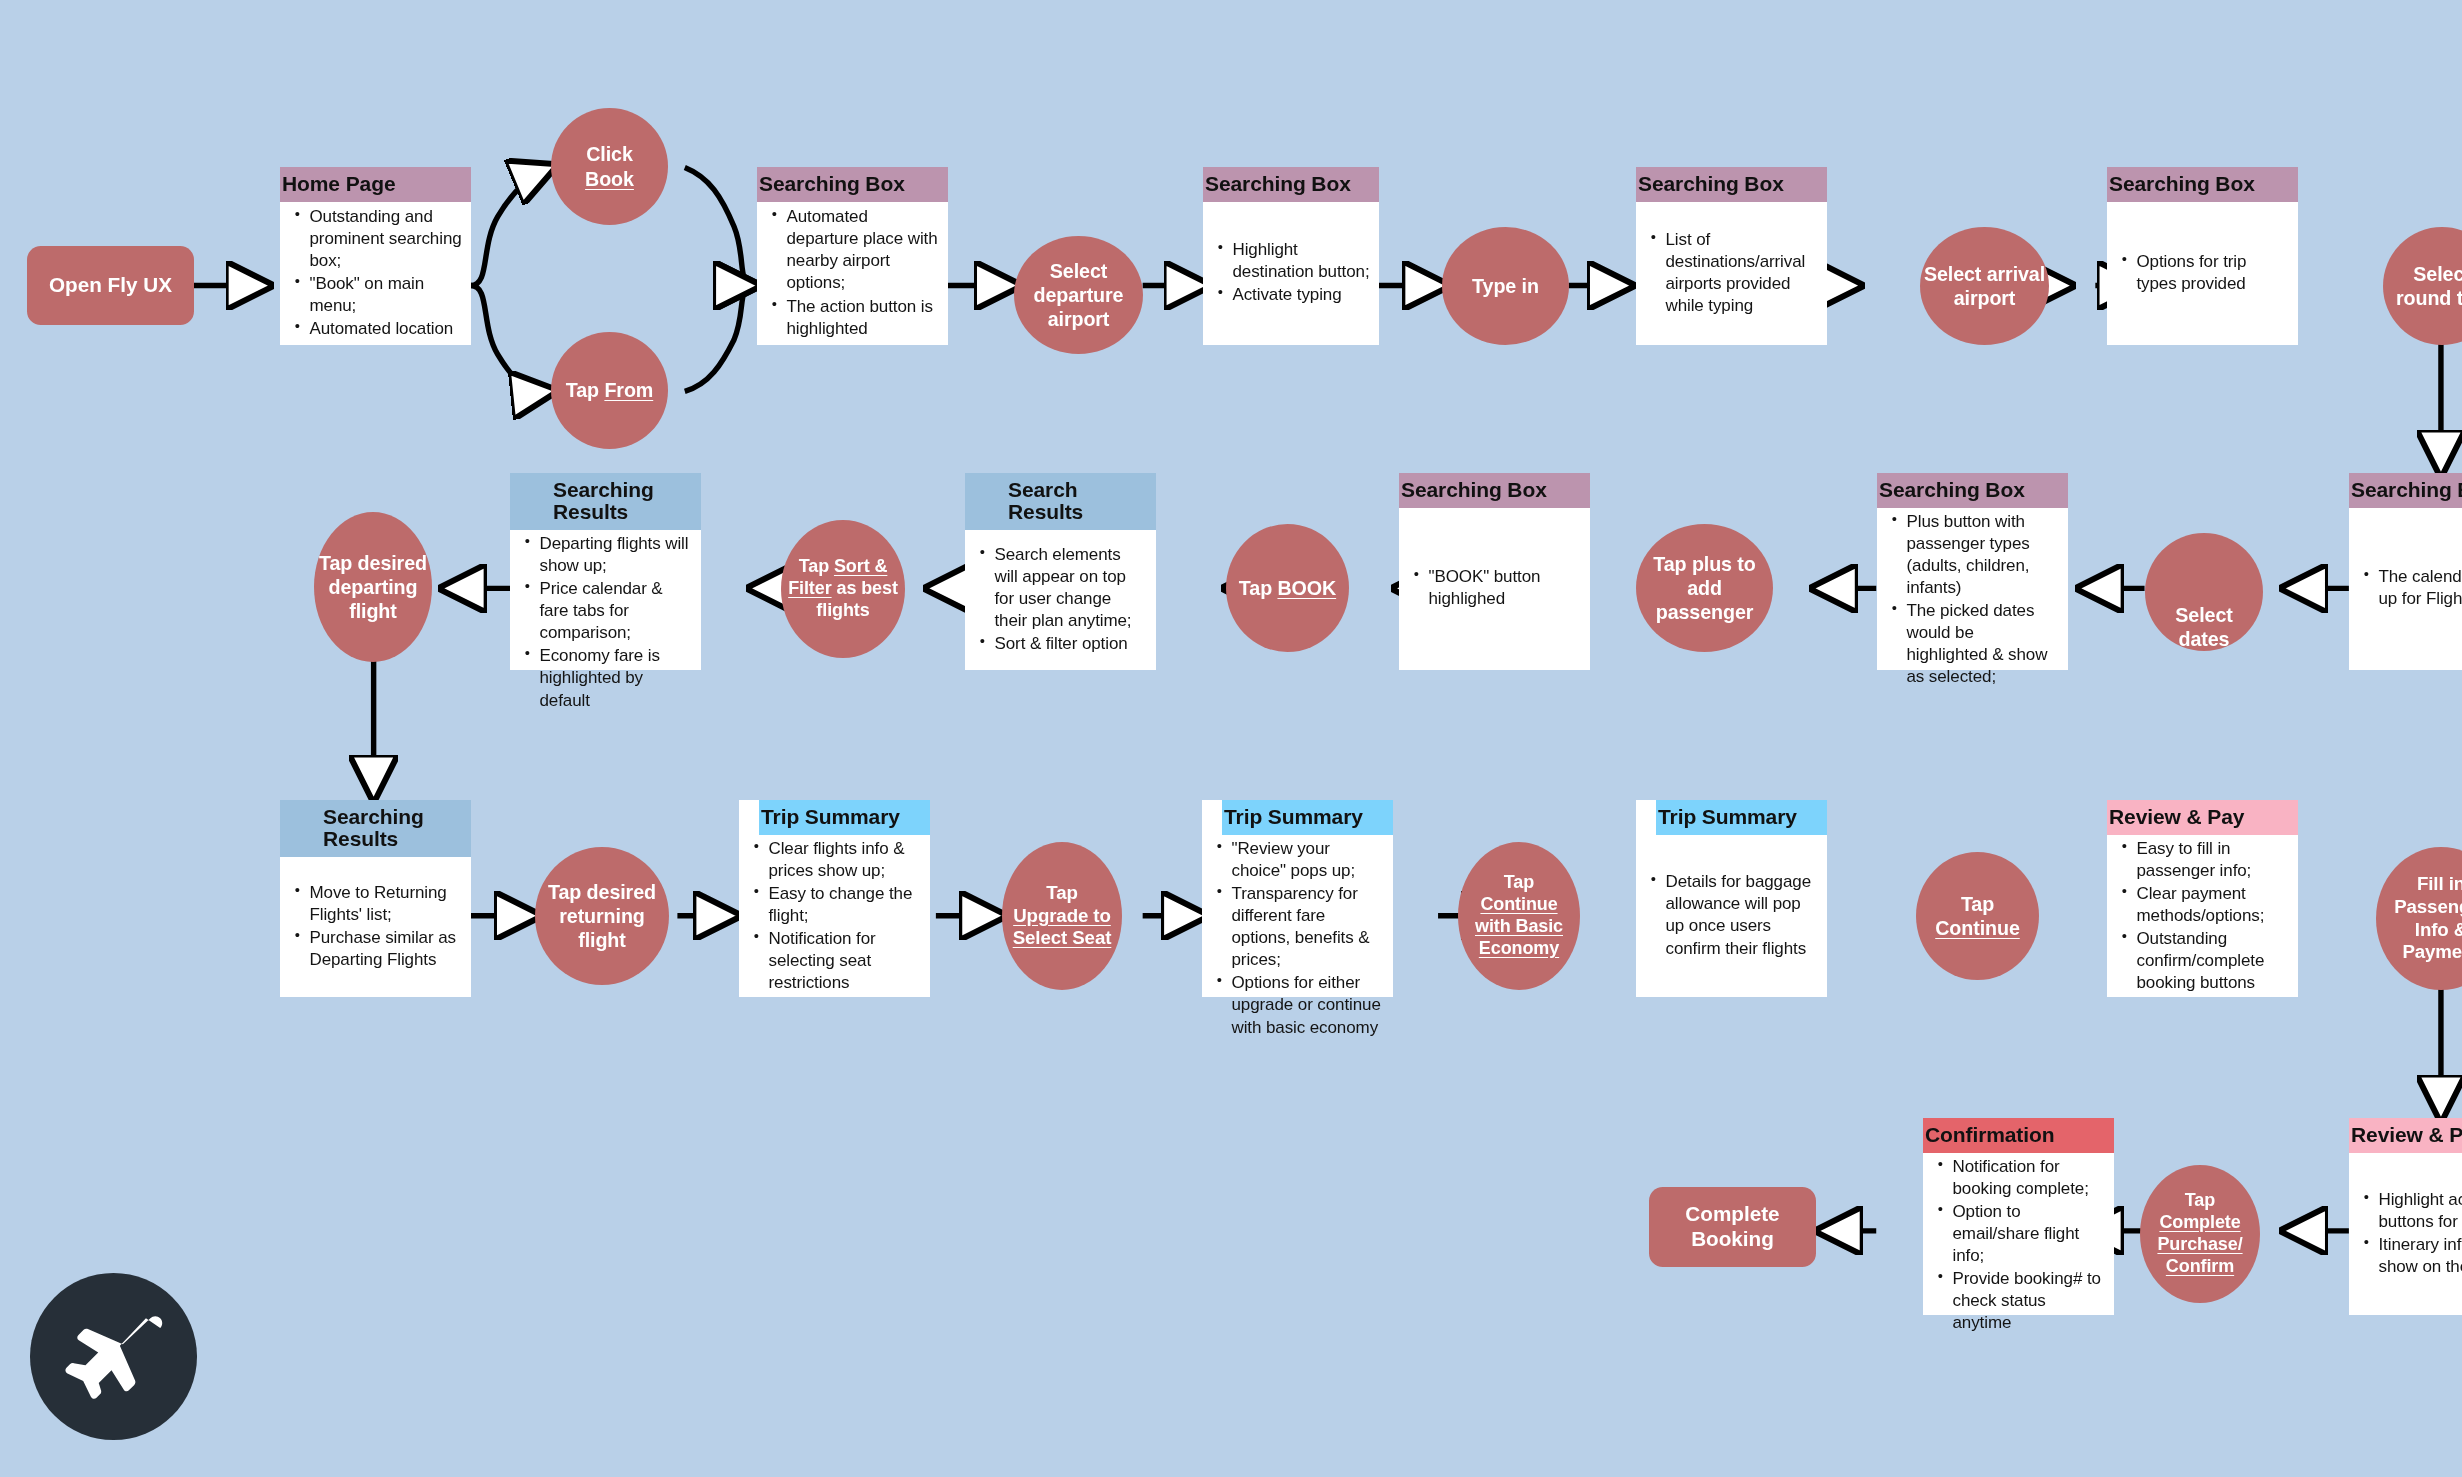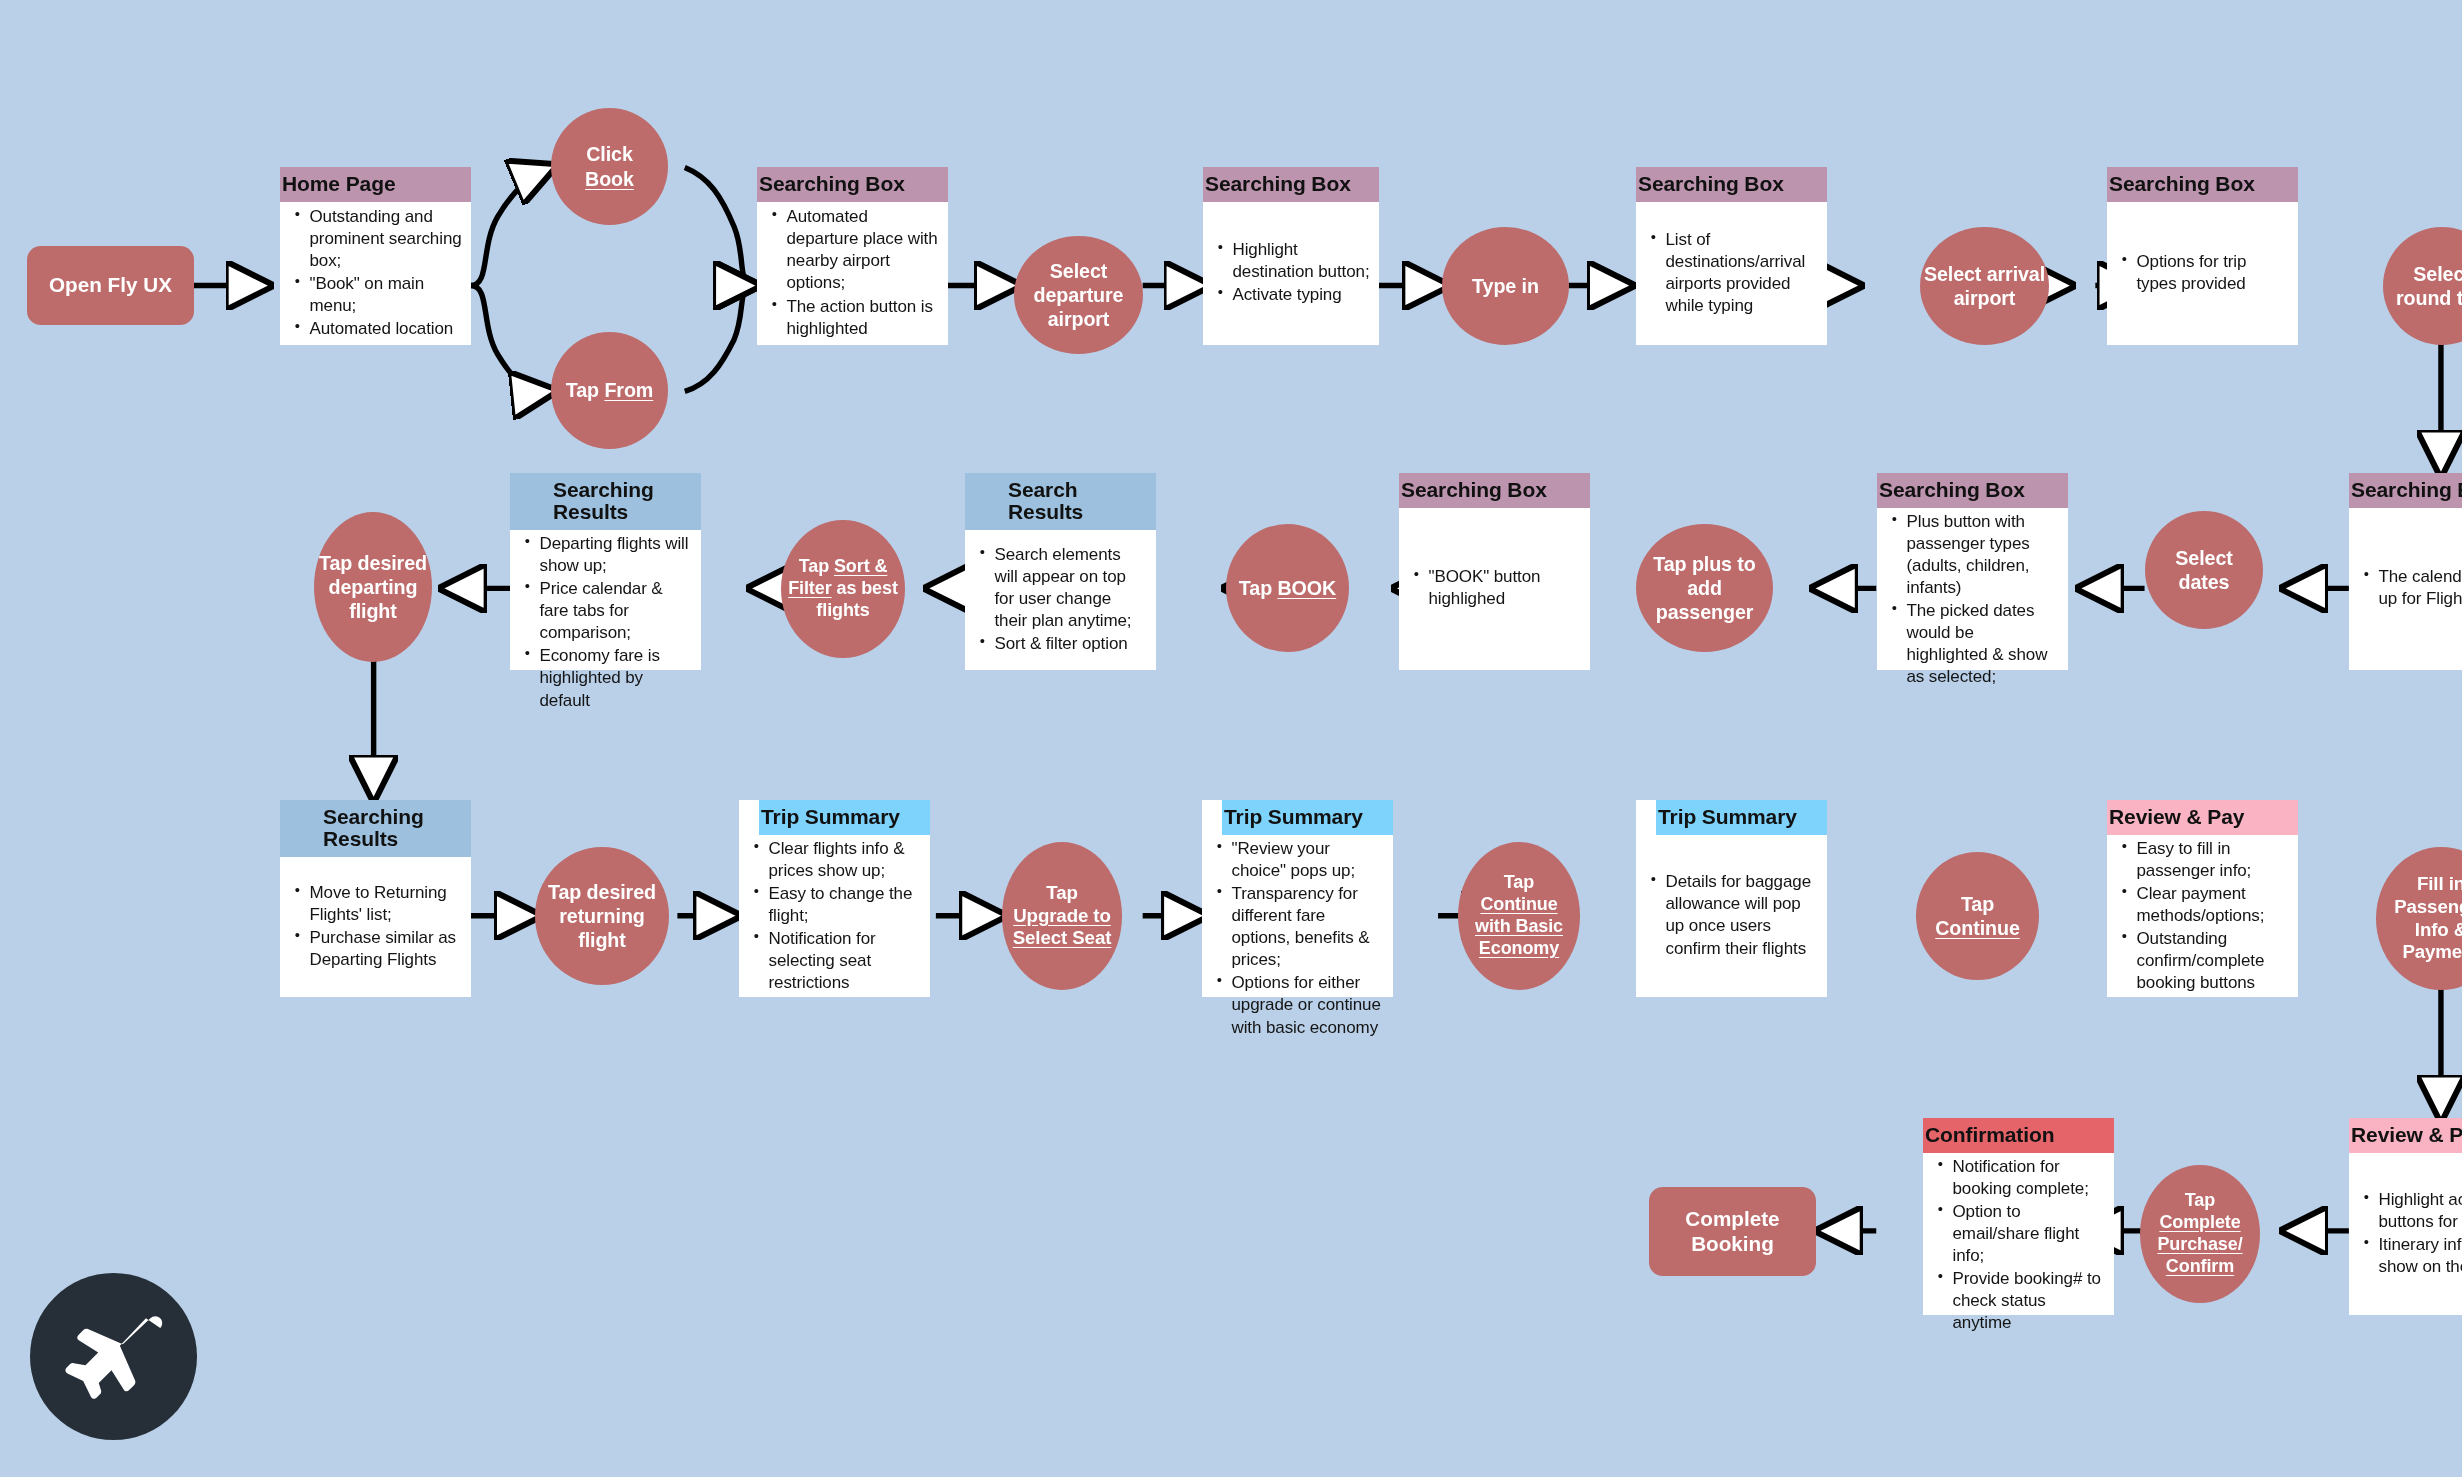--- a/index.html
+++ b/index.html
@@ -266,21 +266,21 @@
 
   <div class="card t-purple" style="left:2349px; top:473px; width:191px; height:197px;">
     <div class="card-title">Searching Box</div>
     <div class="card-body">
       <ul>
         <li>The calendar pops up for Flight dates</li>
       </ul>
     </div>
   </div>
 
-  <div class="ellipse" style="left:2145px; top:511px; width:118px; height:118px;">
+  <div class="ellipse" style="left:2145px; top:533px; width:118px; height:118px;align-items:flex-end;">
     <span>Select dates</span>
   </div>
 
   <div class="card t-purple" style="left:1877px; top:473px; width:191px; height:197px;">
     <div class="card-title">Searching Box</div>
     <div class="card-body">
       <ul>
         <li>Plus button with passenger types (adults, children, infants)</li>
         <li>The picked dates would be highlighted &amp; show as selected;</li>
       </ul>
@@ -439,21 +439,21 @@
     <div class="card-title">Confirmation</div>
     <div class="card-body">
       <ul>
         <li>Notification for booking complete;</li>
         <li>Option to email/share flight info;</li>
         <li>Provide booking# to check status anytime</li>
       </ul>
     </div>
   </div>
 
-  <div class="terminal" style="left:1649px; top:1187px; width:167px; height:89px;">
+  <div class="terminal" style="left:1649px; top:1187px; width:167px; height:80px;">
     <span>Complete Booking</span>
   </div>
 
   <div id="logo">
     <svg viewBox="0 0 24 24">
       <path fill="#ffffff" d="M21.6 6.1c.55-.55.55-1.45 0-2s-1.45-.55-2 0L14 9.4 6.9 6.3c-.3-.13-.64-.07-.87.16l-1.1 1.1c-.3.3-.25.8.11 1.03L9 11.1l-2.6 2.6-2.4-.45c-.28-.05-.56.04-.76.24l-.7.7c-.35.35-.25.93.2 1.15l3.2 1.56 1.56 3.2c.22.45.8.55 1.15.2l.7-.7c.2-.2.29-.48.24-.76L9.1 17.3l2.6-2.6 2.5 3.96c.23.36.73.41 1.03.11l1.1-1.1c.23-.23.29-.57.16-.87L13.4 9.7l5.3-5.6z"></path>
     </svg>
   </div>
 
 </div>

